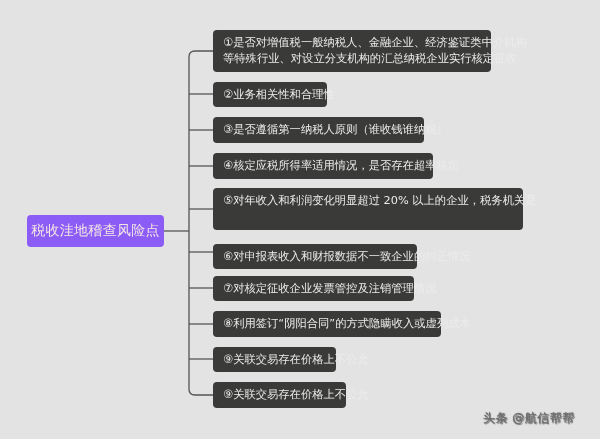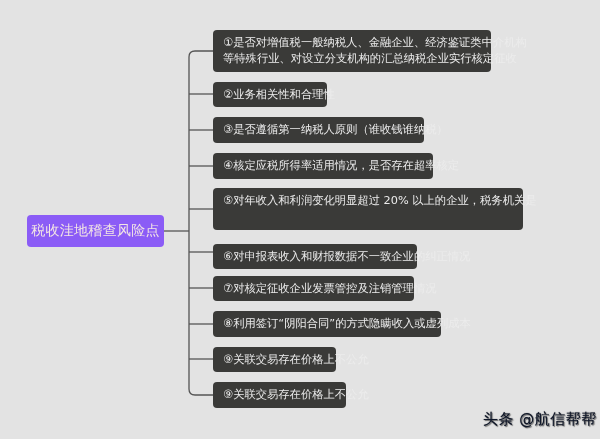--- a/index.html
+++ b/index.html
@@ -13,21 +13,21 @@
     font-size:14px; display:flex; align-items:center; justify-content:center;
     letter-spacing:0.3px;
   }
   .node {
     position:absolute; left:213px; background:#3a3a38; color:#ececec;
     border-radius:4px; font-size:11.3px; line-height:16px;
     padding:5px 10px 16px 10px; box-sizing:border-box; white-space:nowrap;
   }
   svg.lines { position:absolute; left:0; top:0; }
   .watermark {
-    position:absolute; left:483px; top:410px; font-size:15px; color:#0f172a;
+    position:absolute; left:483px; top:410px; font-size:12px; color:#737373;
     text-shadow: 0 0 1px #555, 1px 1px 1px #666; letter-spacing:0.5px;
   }
 </style>
 </head>
 <body>
 
 <svg class="lines" width="600" height="439">
   <g fill="none" stroke="#555" stroke-width="1.3">
     <line x1="164" y1="231" x2="189" y2="231"></line>
     <path d="M213 51 H195 Q189 51 189 57 V389 Q189 395 195 395 H213"></path>

